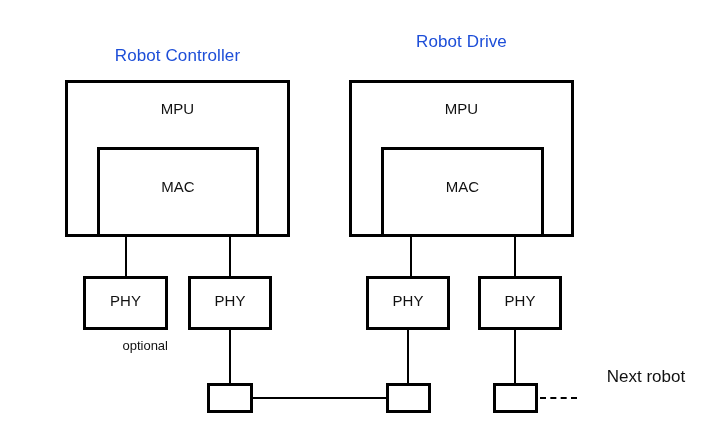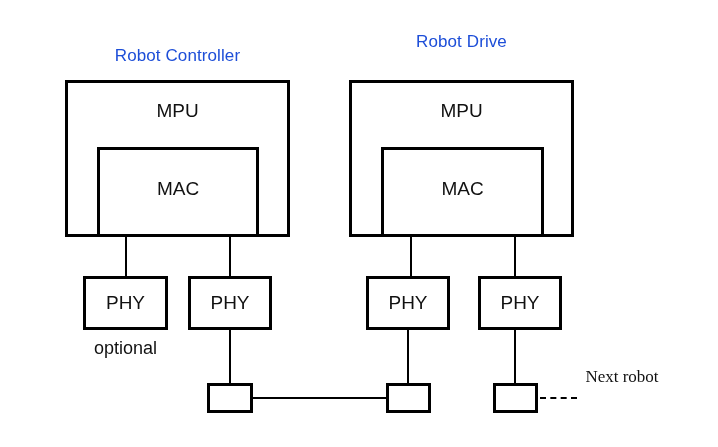--- a/index.html
+++ b/index.html
@@ -24,21 +24,21 @@
     color: #1d4ed8;
     white-space: nowrap;
     letter-spacing: 0.1px;
   }
   .title {
     font-size: 17px;
     text-align: center;
   }
   .boxtext {
     position: absolute;
-    font-size: 19px;
+    font-size: 15px;
     text-align: center;
     color: #111111;
   }
   .rect {
     position: absolute;
     box-sizing: border-box;
     border: 3px solid #000000;
     background: transparent;
   }
   
@@ -61,23 +61,23 @@
     border-top: 2px dashed #000000;
   }
   .smallbox {
     position: absolute;
     box-sizing: border-box;
     border: 3px solid #000000;
     background: #ffffff;
   }
   .caption {
     position: absolute;
-    font-size: 18px;
+    font-size: 13px;
     color: #111111;
-    text-align: center;
+    text-align: right;
     white-space: nowrap;
   }
   .multiline {
     position: absolute;
     font-size: 17px;
     color: #111111;
     text-align: center;
     line-height: 1.35;
   }
 </style>
@@ -132,17 +132,17 @@
   <div class="smallbox" style="left:207px; top:383px; width:46px; height:30px;"></div>
 
   <div class="hline" style="left:252px; top:397px; width:135px;"></div>
 
   <div class="smallbox" style="left:386px; top:383px; width:45px; height:30px;"></div>
 
   <div class="smallbox" style="left:493px; top:383px; width:45px; height:30px;"></div>
 
   <div class="dashline" style="left:540px; top:397px; width:37px;"></div>
 
-  <div class="multiline" style="left:556px; top:366px; width:132px;font-family:Liberation Serif, serif;">
+  <div class="multiline" style="left:580px; top:366px; width:132px;">
     <div>Next robot</div>
   </div>
 
 </div>
 
 </body></html>

